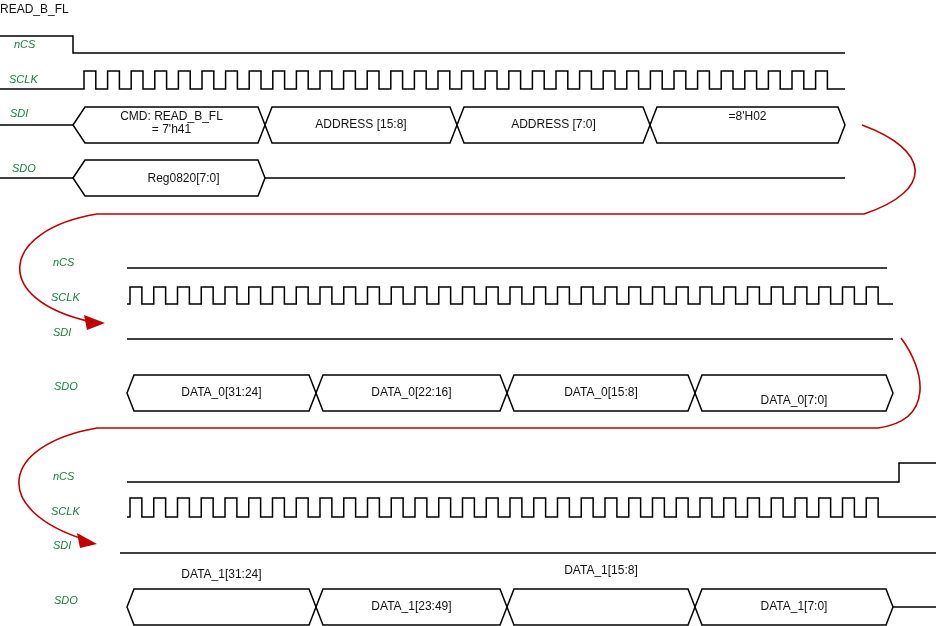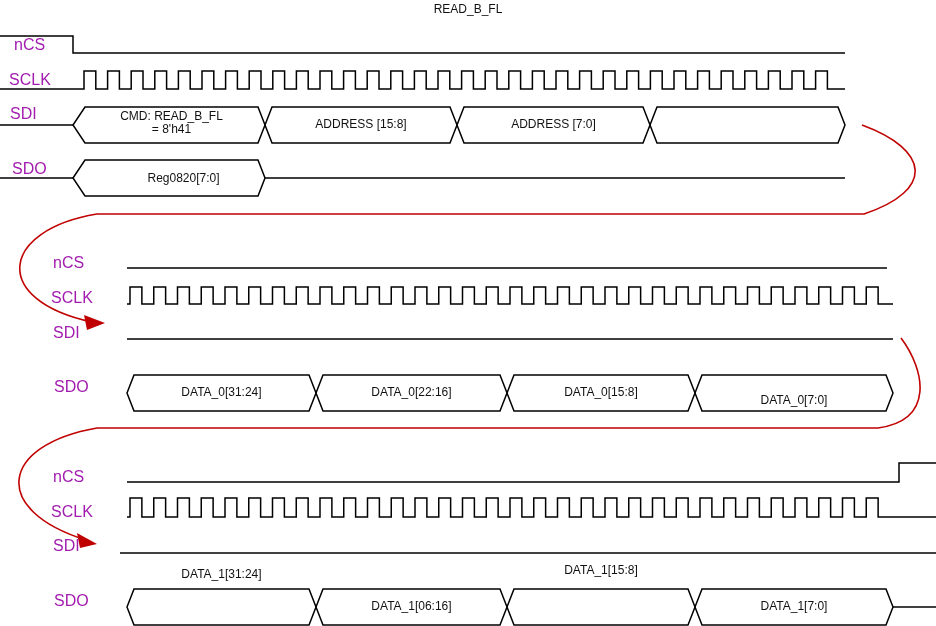--- a/index.html
+++ b/index.html
@@ -1,19 +1,19 @@
 <!DOCTYPE html>
 <html><head>
 <meta charset="utf-8">
 <style>
   html, body { margin: 0; padding: 0; background: #ffffff; }
   body { width: 936px; height: 626px; position: relative; overflow: hidden; font-family: "Liberation Sans", sans-serif; }
   svg { position: absolute; left: 0; top: 0; }
-  .lbl { position: absolute; font-size: 16px; color: #a21caf; white-space: nowrap; line-height: 13px; }
-  .title { position: absolute; top: 2px; left: 0; width: 936px; text-align: center; font-size: 12px; color: #111; }
+  .lbl { position: absolute; font-size: 11px; color: #15803d; white-space: nowrap; line-height: 13px; font-style: italic; }
+  .title { position: absolute; top: 2px; left: 0; width: 936px; font-size: 12px; color: #111; }
   .busText { position: absolute; font-size: 12px; color: #111; text-align: center; line-height: 13px; white-space: nowrap; }
 </style>
 </head>
 <body>
 
 <div class="title">READ_B_FL</div>
 
 <svg width="936" height="626" viewBox="0 0 936 626">
   <g fill="none" stroke="#000" stroke-width="1.5">
 
@@ -56,37 +56,38 @@
   <polygon points="97,544 77,533 80,548" fill="#c00000"></polygon>
 </svg>
 
 <div class="lbl" style="left:14px;top:38px">nCS</div>
 <div class="lbl" style="left:9px;top:73px">SCLK</div>
 <div class="lbl" style="left:10px;top:107px">SDI</div>
 <div class="lbl" style="left:12px;top:162px">SDO</div>
 
 <div class="busText" style="left:85px;top:110px;width:173px">
   <div>CMD: READ_B_FL</div>
-  <div>= 8'h41</div>
+  <div>= 7'h41</div>
 </div>
 <div class="busText" style="left:272px;top:118px;width:178px">ADDRESS [15:8]</div>
 <div class="busText" style="left:464px;top:118px;width:179px">ADDRESS [7:0]</div>
 <div class="busText" style="left:657px;top:110px;width:181px">
+  <div>=8'H02</div>
 </div>
 <div class="busText" style="left:97px;top:172px;width:173px">Reg0820[7:0]</div>
 
 <div class="lbl" style="left:53px;top:256px">nCS</div>
 <div class="lbl" style="left:51px;top:291px">SCLK</div>
 <div class="lbl" style="left:53px;top:326px">SDI</div>
 <div class="lbl" style="left:54px;top:380px">SDO</div>
 <div class="busText" style="left:134px;top:386px;width:175px">DATA_0[31:24]</div>
 <div class="busText" style="left:323px;top:386px;width:177px">DATA_0[22:16]</div>
 <div class="busText" style="left:514px;top:386px;width:174px">DATA_0[15:8]</div>
 <div class="busText" style="left:702px;top:394px;width:184px">DATA_0[7:0]</div>
 
 <div class="lbl" style="left:53px;top:470px">nCS</div>
 <div class="lbl" style="left:51px;top:505px">SCLK</div>
 <div class="lbl" style="left:53px;top:539px">SDI</div>
 <div class="lbl" style="left:54px;top:594px">SDO</div>
 <div class="busText" style="left:134px;top:568px;width:175px">DATA_1[31:24]</div>
-<div class="busText" style="left:323px;top:600px;width:177px">DATA_1[06:16]</div>
+<div class="busText" style="left:323px;top:600px;width:177px">DATA_1[23:49]</div>
 <div class="busText" style="left:514px;top:564px;width:174px">DATA_1[15:8]</div>
 <div class="busText" style="left:702px;top:600px;width:184px">DATA_1[7:0]</div>
 
 </body></html>

